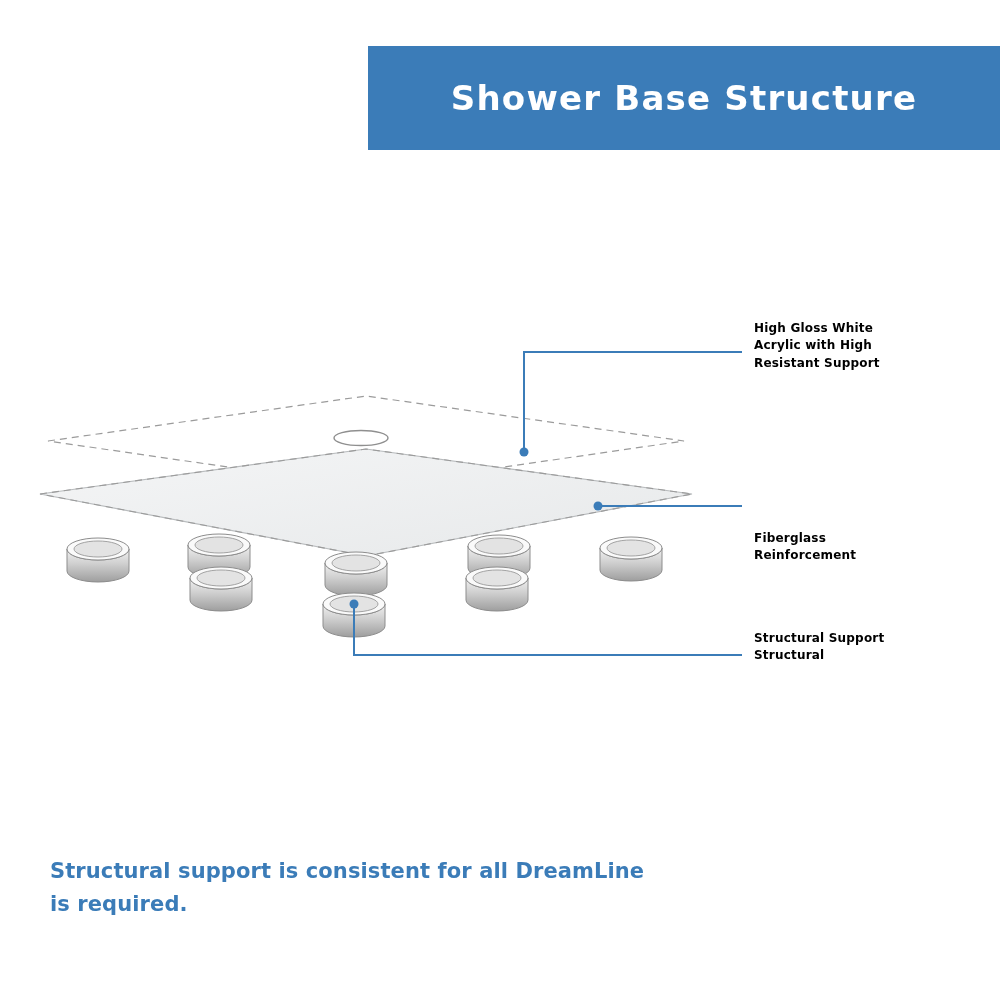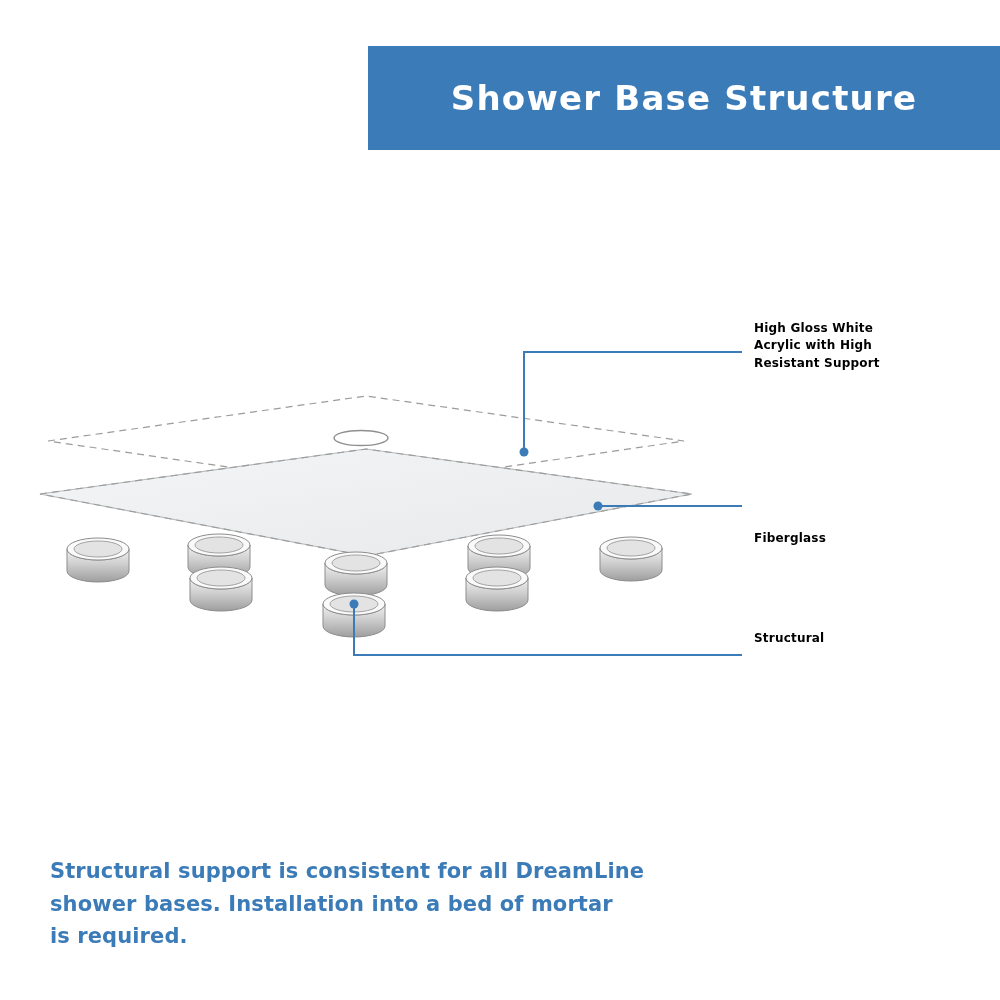--- a/index.html
+++ b/index.html
@@ -180,25 +180,26 @@
   </svg>
 
   <div class="callout callout-1">
     <div>High Gloss White</div>
     <div>Acrylic with High</div>
     <div>Resistant Support</div>
   </div>
 
   <div class="callout callout-2">
     <div>Fiberglass</div>
+    <div>Reinforcement</div>
   </div>
 
   <div class="callout callout-3">
+    <div>Structural Support</div>
     <div>Structural</div>
   </div>
 
   <div class="footer-note">
     <div>Structural support is consistent for all DreamLine</div>
-    <div>shower bases. Installation into a bed of mortar</div>
     <div>is required.</div>
   </div>
 
 </div>
 
 </body></html>

